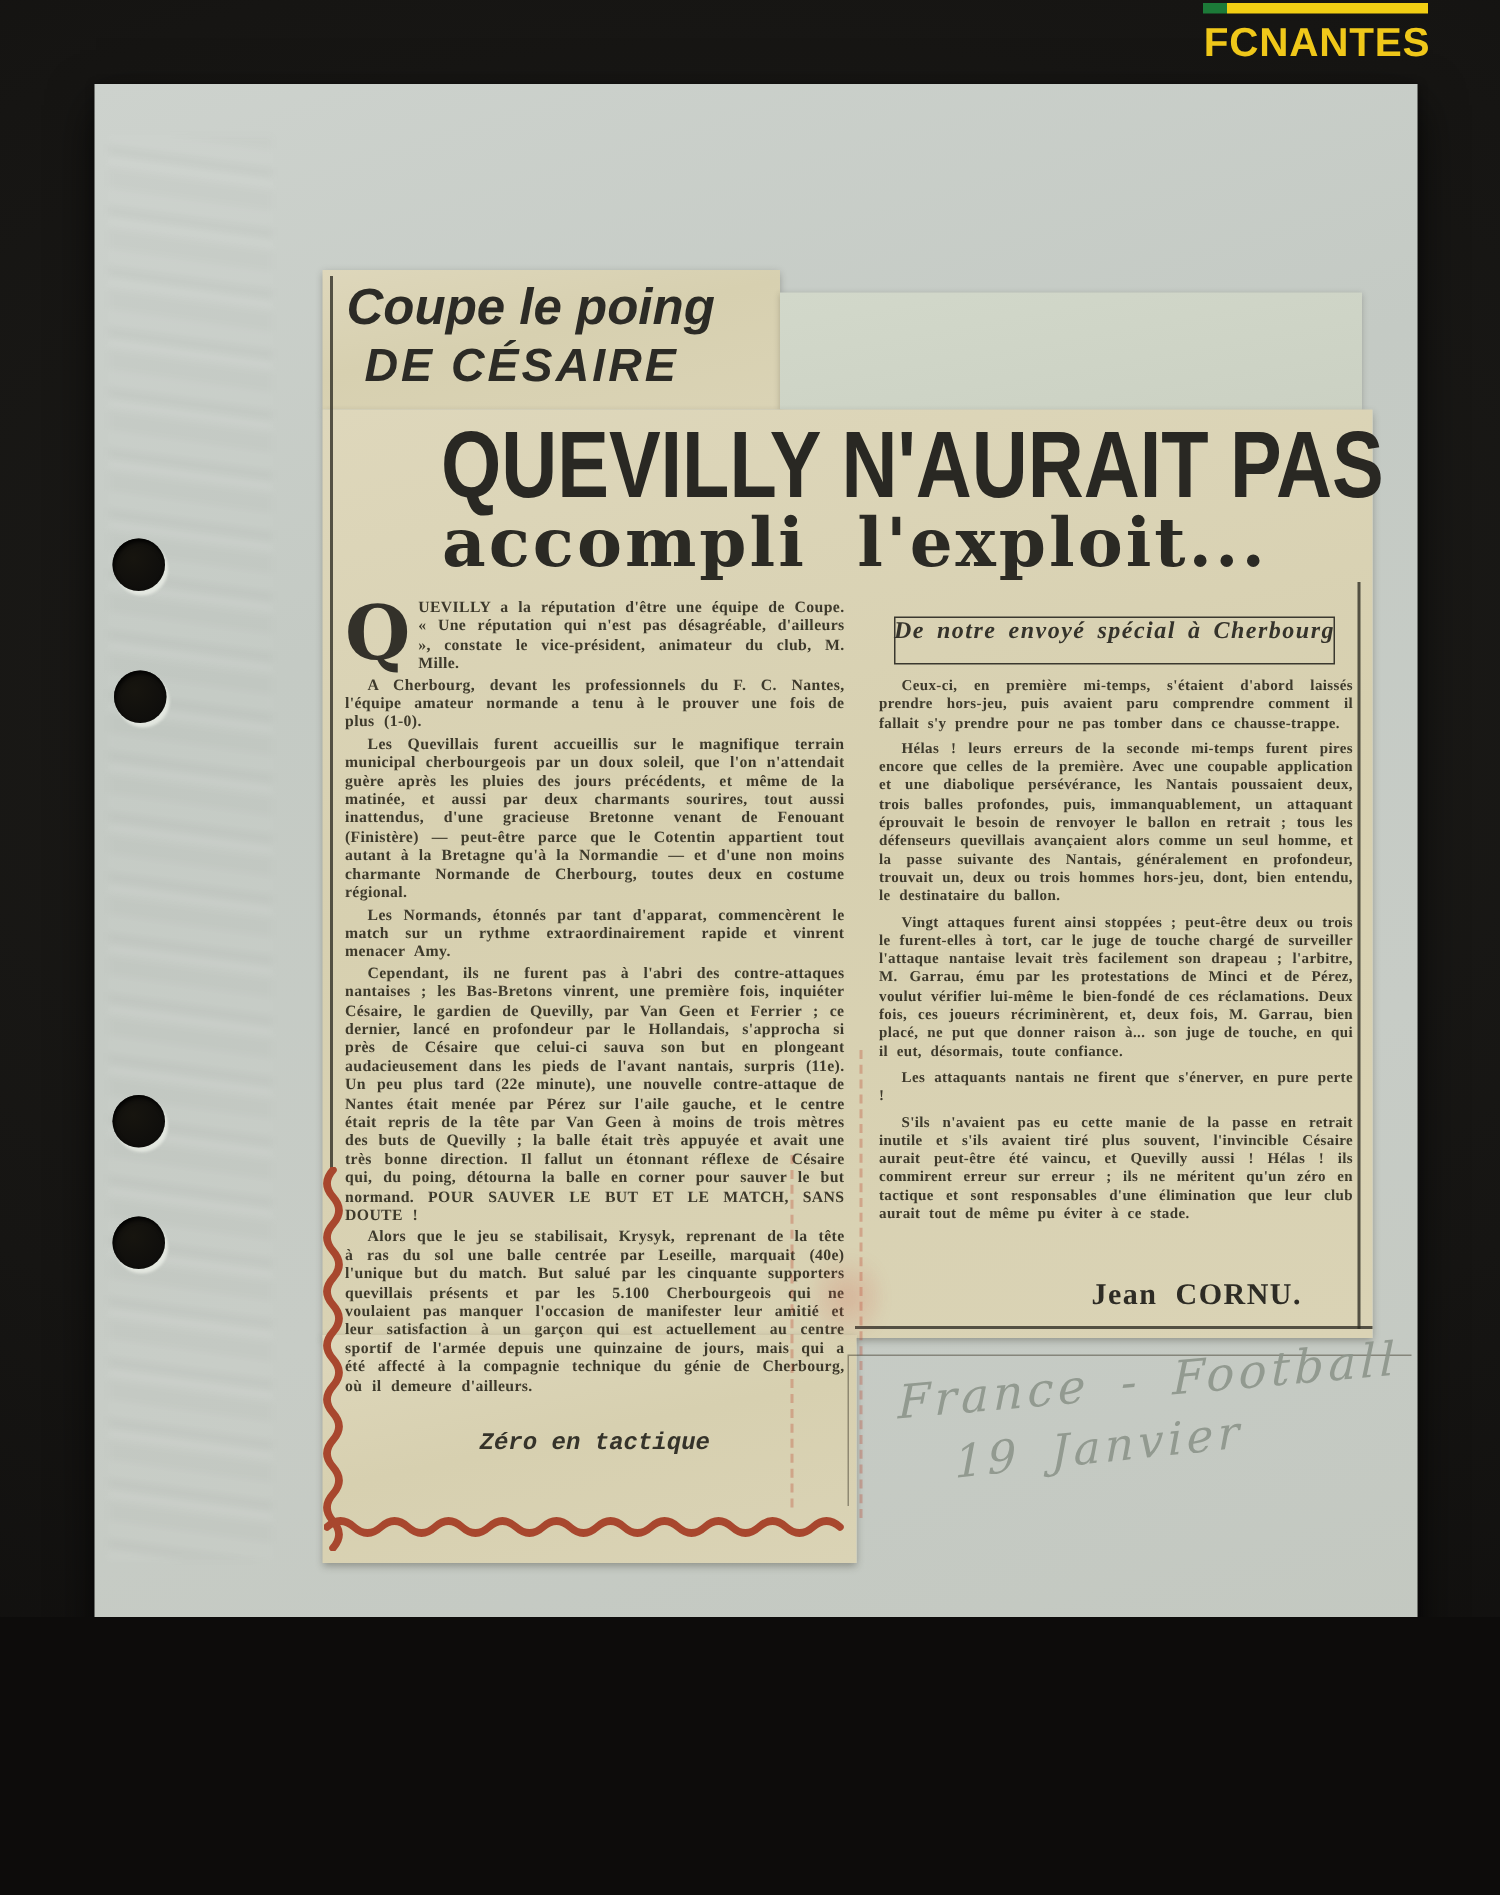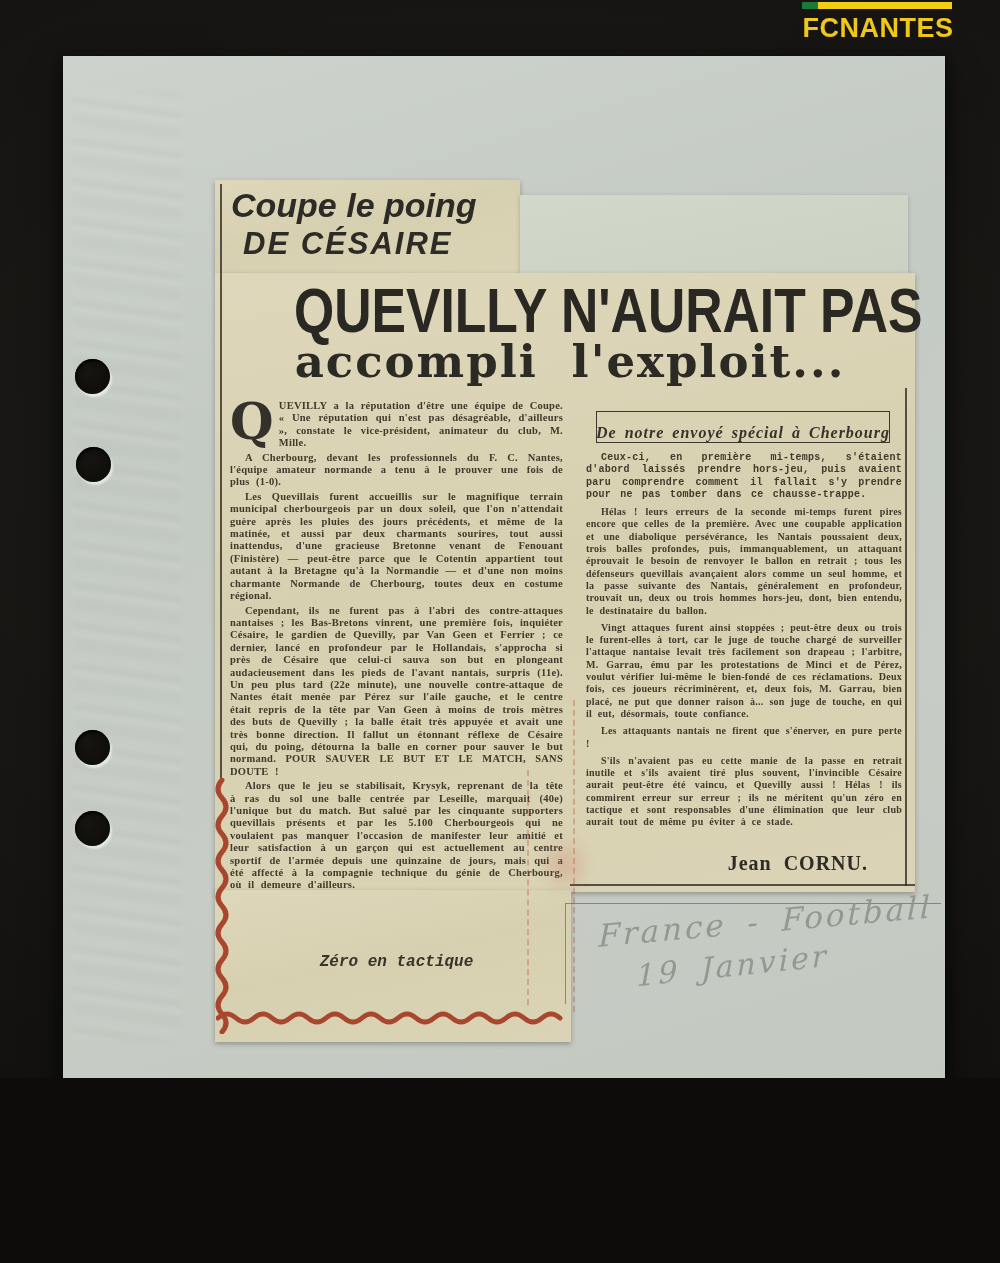--- a/index.html
+++ b/index.html
@@ -68,21 +68,21 @@
     font-size:10.5px;line-height:12.4px;text-align:justify;
     letter-spacing:.25px;word-spacing:3.5px;overflow:hidden;
   }
   .col p{margin:0 0 2px 0;text-indent:15px;}
   .col p.noindent{text-indent:0;}
   .dropcap{
     float:left;font-family:"DejaVu Serif", serif;font-weight:bold;
     font-size:50px;line-height:40px;margin:2px 5px 0 0;color:#33312a;
   }
   .envoy-box{
-    border:1.5px solid #3a382f;display:flex;align-items:flex-end;justify-content:center;
+    border:1.5px solid #3a382f;display:flex;align-items:flex-start;justify-content:center;
     font-family:"Liberation Serif", serif;font-weight:bold;font-style:italic;
     font-size:16px;color:#35332b;letter-spacing:1px;word-spacing:3px;white-space:nowrap;
   }
   .byline{
     font-family:"Liberation Serif", serif;font-weight:bold;font-size:20px;
     color:#2e2c25;text-align:right;letter-spacing:1px;word-spacing:6px;white-space:nowrap;
   }
   .subhead{
     font-family:"DejaVu Serif", serif;font-weight:bold;font-style:italic;
     font-size:16px;color:#35332a;text-align:center;white-space:nowrap;
@@ -137,30 +137,31 @@
   <div class="abs kicker" style="left:231px;top:186px;font-size:34px;">Coupe le poing</div>
   <div class="abs kicker" style="left:243px;top:226px;font-size:31px;letter-spacing:2px;">DE CÉSAIRE</div>
 
   <div class="abs headline1" style="left:225px;top:280px;width:690px;"><span>QUEVILLY N'AURAIT PAS</span></div>
   <div class="abs headline2" style="left:225px;top:336px;width:690px;">accompli  l'exploit...</div>
 
   <div class="abs col" style="left:230px;top:400px;width:333px;height:548px;">
     <p class="noindent"><span class="dropcap">Q</span><span>UEVILLY a la réputation d'être une équipe de Coupe. « Une réputation qui n'est pas désagréable, d'ailleurs », constate le vice-président, animateur du club, M. Mille.</span></p>
     <p>A Cherbourg, devant les professionnels du F. C. Nantes, l'équipe amateur normande a tenu à le prouver une fois de plus (1-0).</p>
     <p>Les Quevillais furent accueillis sur le magnifique terrain municipal cherbourgeois par un doux soleil, que l'on n'attendait guère après les pluies des jours précédents, et même de la matinée, et aussi par deux charmants sourires, tout aussi inattendus, d'une gracieuse Bretonne venant de Fenouant (Finistère) — peut-être parce que le Cotentin appartient tout autant à la Bretagne qu'à la Normandie — et d'une non moins charmante Normande de Cherbourg, toutes deux en costume régional.</p>
+    <p>Les Normands, étonnés par tant d'apparat, commencèrent le match sur un rythme extraordinairement rapide et vinrent menacer Amy.</p>
     <p>Cependant, ils ne furent pas à l'abri des contre-attaques nantaises ; les Bas-Bretons vinrent, une première fois, inquiéter Césaire, le gardien de Quevilly, par Van Geen et Ferrier ; ce dernier, lancé en profondeur par le Hollandais, s'approcha si près de Césaire que celui-ci sauva son but en plongeant audacieusement dans les pieds de l'avant nantais, surpris (11e). Un peu plus tard (22e minute), une nouvelle contre-attaque de Nantes était menée par Pérez sur l'aile gauche, et le centre était repris de la tête par Van Geen à moins de trois mètres des buts de Quevilly ; la balle était très appuyée et avait une très bonne direction. Il fallut un étonnant réflexe de Césaire qui, du poing, détourna la balle en corner pour sauver le but normand. POUR SAUVER LE BUT ET LE MATCH, SANS DOUTE !</p>
     <p>Alors que le jeu se stabilisait, Krysyk, reprenant de la tête à ras du sol une balle centrée par Leseille, marquait (40e) l'unique but du match. But salué par les cinquante supporters quevillais présents et par les 5.100 Cherbourgeois qui ne voulaient pas manquer l'occasion de manifester leur amitié et leur satisfaction à un garçon qui est actuellement au centre sportif de l'armée depuis une quinzaine de jours, mais qui a été affecté à la compagnie technique du génie de Cherbourg, où il demeure d'ailleurs.</p>
   </div>
   <div class="abs subhead" style="left:230px;top:953px;width:333px;font-family:Liberation Mono, monospace;">Zéro en tactique</div>
 
   <div class="abs envoy-box" style="left:596px;top:411px;width:292px;height:30px;">
     <span>De notre envoyé spécial à Cherbourg</span>
   </div>
   <div class="abs col" style="left:586px;top:452px;width:316px;height:400px;font-size:10px;line-height:12.3px;word-spacing:3px;">
-    <p style="margin-bottom:5px;font-family:Liberation Mono, monospace;">Ceux-ci, en première mi-temps, s'étaient d'abord laissés prendre hors-jeu, puis avaient paru comprendre comment il fallait s'y prendre pour ne pas tomber dans ce chausse-trappe.</p>
+    <p style="margin-bottom:5px;">Ceux-ci, en première mi-temps, s'étaient d'abord laissés prendre hors-jeu, puis avaient paru comprendre comment il fallait s'y prendre pour ne pas tomber dans ce chausse-trappe.</p>
     <p style="margin-bottom:5px;">Hélas ! leurs erreurs de la seconde mi-temps furent pires encore que celles de la première. Avec une coupable application et une diabolique persévérance, les Nantais poussaient deux, trois balles profondes, puis, immanquablement, un attaquant éprouvait le besoin de renvoyer le ballon en retrait ; tous les défenseurs quevillais avançaient alors comme un seul homme, et la passe suivante des Nantais, généralement en profondeur, trouvait un, deux ou trois hommes hors-jeu, dont, bien entendu, le destinataire du ballon.</p>
     <p style="margin-bottom:5px;">Vingt attaques furent ainsi stoppées ; peut-être deux ou trois le furent-elles à tort, car le juge de touche chargé de surveiller l'attaque nantaise levait très facilement son drapeau ; l'arbitre, M. Garrau, ému par les protestations de Minci et de Pérez, voulut vérifier lui-même le bien-fondé de ces réclamations. Deux fois, ces joueurs récriminèrent, et, deux fois, M. Garrau, bien placé, ne put que donner raison à... son juge de touche, en qui il eut, désormais, toute confiance.</p>
     <p style="margin-bottom:5px;">Les attaquants nantais ne firent que s'énerver, en pure perte !</p>
     <p>S'ils n'avaient pas eu cette manie de la passe en retrait inutile et s'ils avaient tiré plus souvent, l'invincible Césaire aurait peut-être été vaincu, et Quevilly aussi ! Hélas ! ils commirent erreur sur erreur ; ils ne méritent qu'un zéro en tactique et sont responsables d'une élimination que leur club aurait tout de même pu éviter à ce stade.</p>
   </div>
   <div class="abs byline" style="left:668px;top:852px;width:200px;">Jean CORNU.</div>
 
   <div class="abs red-dash" style="left:527px;top:770px;height:235px;"></div>
   <div class="abs red-dash" style="left:573px;top:700px;height:312px;"></div>
   <div class="abs smudge" style="left:542px;top:830px;"></div>

